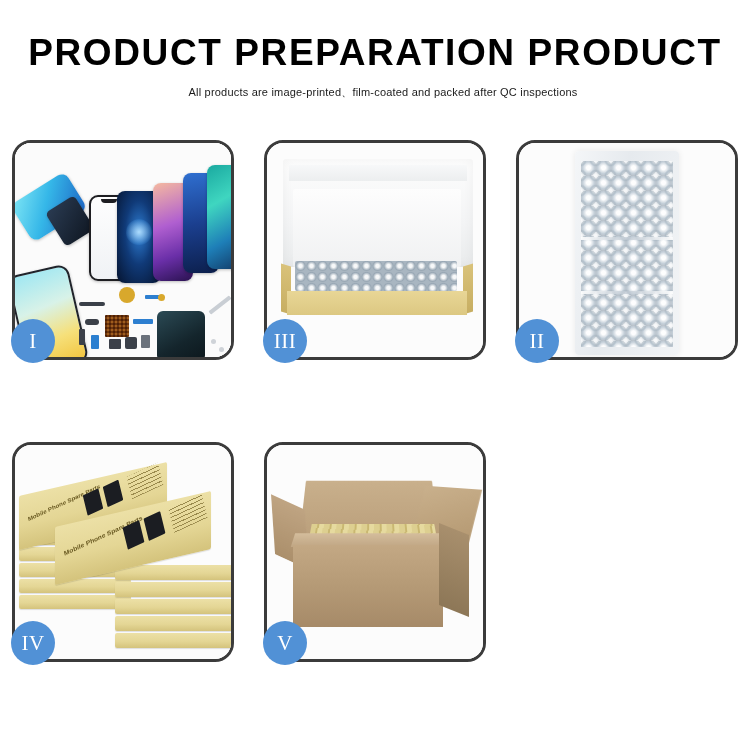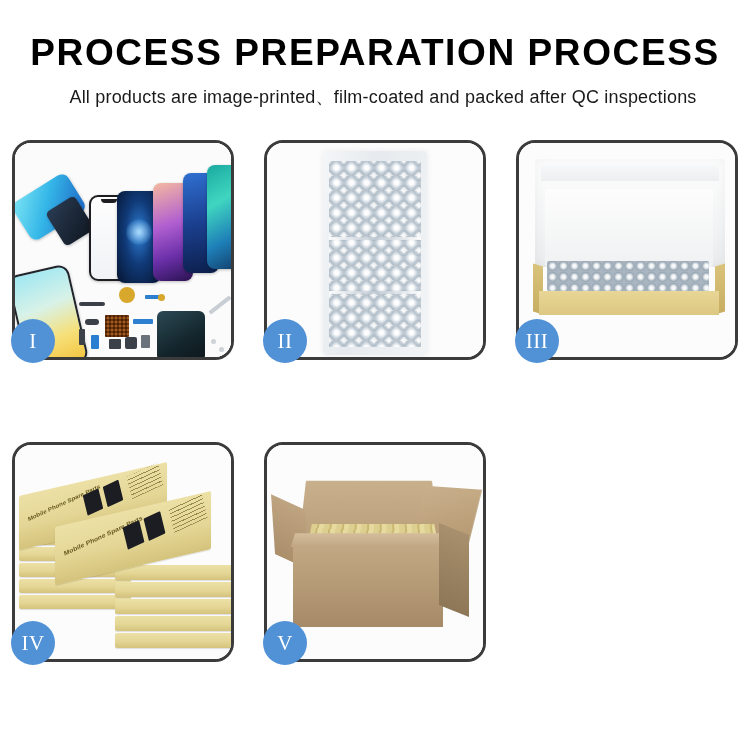--- a/index.html
+++ b/index.html
@@ -25,21 +25,21 @@
     font-size: 37px;
     font-weight: bold;
     letter-spacing: 1.6px;
     color: #000000;
     line-height: 1;
     margin: 0;
     white-space: nowrap;
   }
   .subtitle {
     font-family: "Liberation Sans", sans-serif;
-    font-size: 18px;
+    font-size: 11px;
     font-weight: normal;
     letter-spacing: 0.2px;
     color: #1a1a1a;
     margin: 14px 0 0 16px;
     white-space: nowrap;
   }
 
   
   .grid {
     position: absolute;
@@ -322,21 +322,21 @@
   }
   .c6-shadow {
     position:absolute; left:18px; top:150px; width:180px; height:30px;
     background: radial-gradient(ellipse at 50% 50%, rgba(0,0,0,.10), rgba(0,0,0,0) 70%);
   }
 </style>
 </head>
 <body>
 
 <div class="header">
-  <h1 class="title">PROCESS PREPARATION PROCESS</h1>
+  <h1 class="title">PRODUCT PREPARATION PRODUCT</h1>
   <p class="subtitle">All products are image-printed、film-coated and packed after QC inspections</p>
 </div>
 
 <div class="grid">
 
   <div class="panel">
     <div class="panel-inner">
       <div class="p1-bg"></div>
 
       <div class="phone ph-a"></div>
@@ -370,41 +370,41 @@
       <div class="part board" style="left:142px;top:168px;width:48px;height:50px;"></div>
       <div class="part screw" style="left:196px;top:196px;width:5px;height:5px;"></div>
       <div class="part screw" style="left:204px;top:204px;width:5px;height:5px;"></div>
       <div class="part tweez" style="left:192px;top:160px;width:26px;height:4px;transform:rotate(-38deg);"></div>
     </div>
     <div class="badge">I</div>
   </div>
 
   <div class="panel">
     <div class="panel-inner">
-      <div class="bubble-sheet">
-        <div class="bubbles"></div>
-        <div class="bubbles2"></div>
-        <div class="wrap-seam" style="top:86px;"></div>
-        <div class="wrap-seam" style="top:140px;"></div>
-      </div>
-    </div>
-    <div class="badge">II</div>
-  </div>
-
-  <div class="panel">
-    <div class="panel-inner">
       <div class="b3-lid"></div>
       <div class="b3-lid-fold"></div>
       <div class="b3-foam"></div>
       <div class="b3-side-l"></div>
       <div class="b3-side-r"></div>
       <div class="b3-bubble"></div>
       <div class="b3-tray-front"></div>
     </div>
     <div class="badge">III</div>
+  </div>
+
+  <div class="panel">
+    <div class="panel-inner">
+      <div class="bubble-sheet">
+        <div class="bubbles"></div>
+        <div class="bubbles2"></div>
+        <div class="wrap-seam" style="top:86px;"></div>
+        <div class="wrap-seam" style="top:140px;"></div>
+      </div>
+    </div>
+    <div class="badge">II</div>
   </div>
 
   <div class="panel">
     <div class="panel-inner">
       <div class="stack">
 
         <div class="sbox" style="left:0px;top:70px;width:112px;height:14px;"></div>
         <div class="sbox" style="left:0px;top:86px;width:112px;height:14px;"></div>
         <div class="sbox" style="left:0px;top:102px;width:112px;height:14px;"></div>
         <div class="sbox" style="left:0px;top:118px;width:112px;height:14px;"></div>

